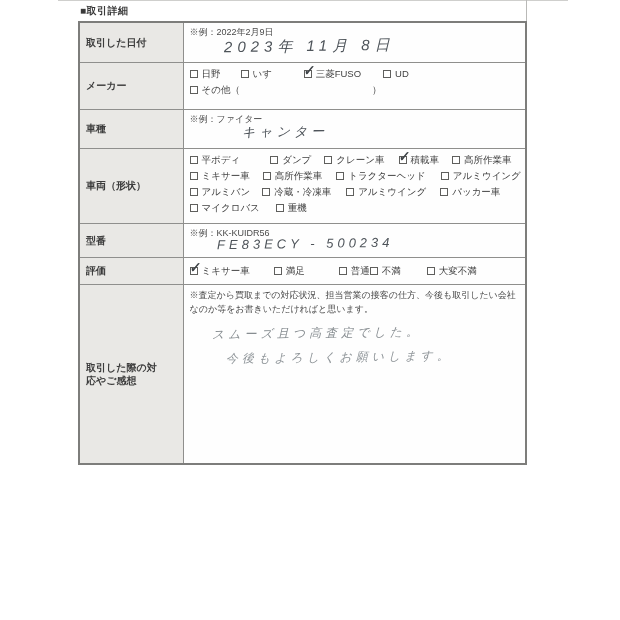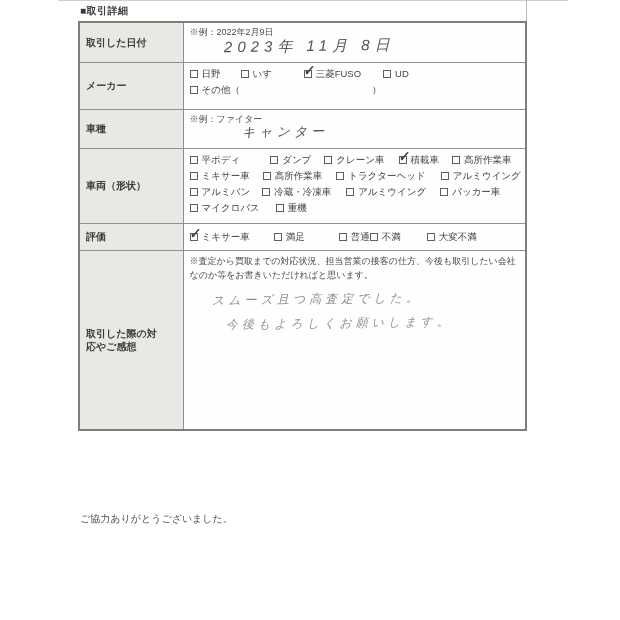--- a/index.html
+++ b/index.html
@@ -186,20 +186,27 @@
           </span>
           <span class="opt">
             <span class="cb"></span>
             <span class="optlab">重機</span>
           </span>
         </div>
       </td>
     </tr>
 
 
+    <tr style="height:34px">
+      <td class="lbl">型番</td>
+      <td class="val">
+        <div class="example">※例：KK-KUIDR56</div>
+        <div class="hand hand-serial">FE83ECY - 500234</div>
+      </td>
+    </tr>
 
     <tr style="height:27px">
       <td class="lbl">評価</td>
       <td class="val">
         <div class="optline" style="margin-top:4px">
           <span class="opt" style="margin-right:24px">
             <span class="cb checked">
                   <span class="mark">✓</span>
                 </span>
             <span class="optlab">ミキサー車</span>
@@ -228,14 +235,13 @@
       <td class="lbl">取引した際の対応やご感想</td>
       <td class="val">
         <div class="note">※査定から買取までの対応状況、担当営業の接客の仕方、今後も取引したい会社なのか等をお書きいただければと思います。</div>
         <div class="hand hand-fb1">スムーズ且つ高査定でした。</div>
         <div class="hand hand-fb2">今後もよろしくお願いします。</div>
       </td>
     </tr>
   </tbody>
     </table>
 
-  <div class="footer">ご協力ありがとうございました。</div>
 </div>
 
 </body></html>

